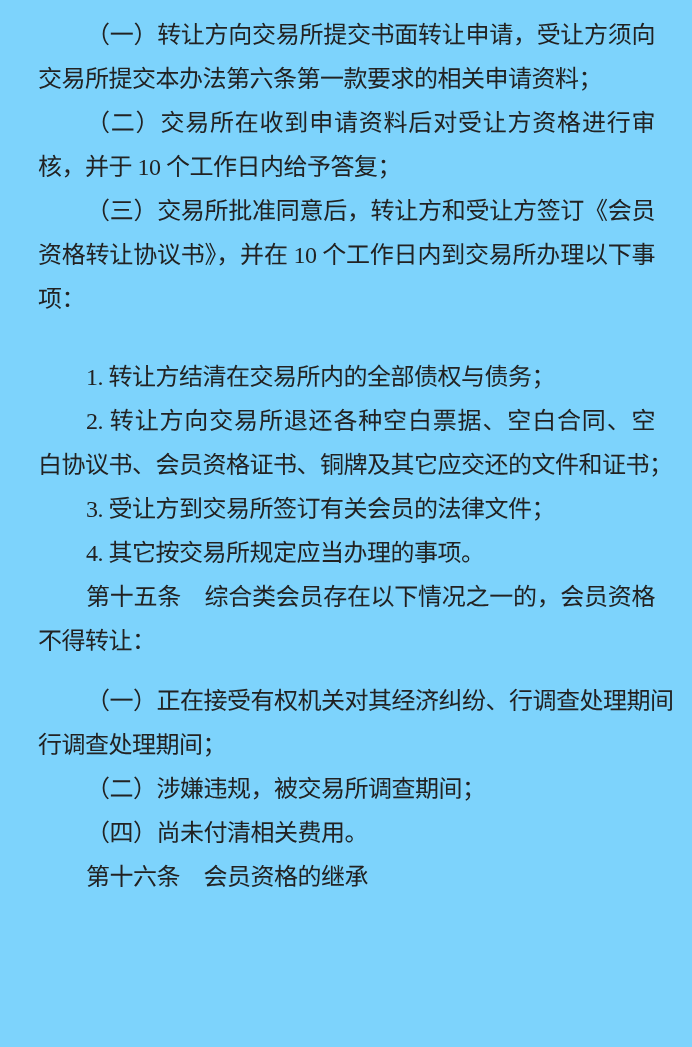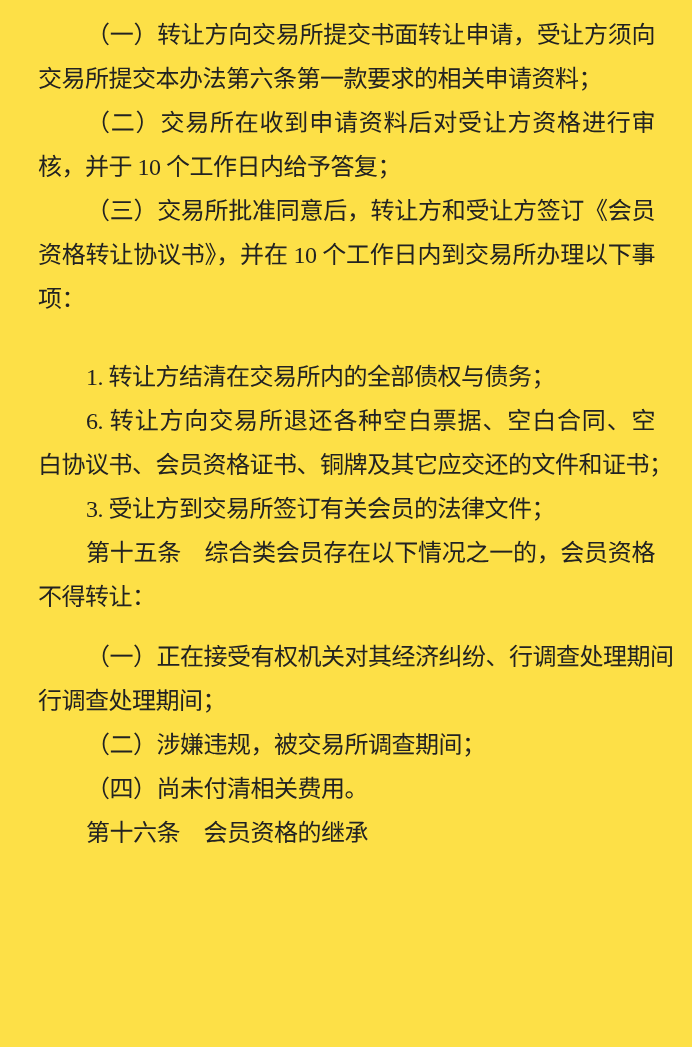--- a/index.html
+++ b/index.html
@@ -8,21 +8,21 @@
     height: 1047px;
     background: #ffffff;
     overflow: hidden;
     position: relative;
   }
   .page {
     position: absolute;
     inset: 0;
     box-sizing: border-box;
     padding: 13px 37px 0 38px;
-    background: #fde047;
+    background: #7dd3fc;
     font-family: "Liberation Serif", "DejaVu Serif", serif;
     font-size: 24px;
     color: #222222;
     letter-spacing: -0.5px;
   }
   .para { margin: 0; padding: 0; }
   .ln {
     margin: 0;
     padding: 0;
     line-height: 44px;
@@ -55,28 +55,31 @@
     <p class="ln ind fl">（三）交易所批准同意后，转让方和受让方签订《会员</p>
     <p class="ln fl">资格转让协议书》，并在 10 个工作日内到交易所办理以下事</p>
     <p class="ln">项：</p>
   </div>
 
   <div class="para sp1">
     <p class="ln ind">1. 转让方结清在交易所内的全部债权与债务；</p>
   </div>
 
   <div class="para">
-    <p class="ln ind fl">6. 转让方向交易所退还各种空白票据、空白合同、空</p>
+    <p class="ln ind fl">2. 转让方向交易所退还各种空白票据、空白合同、空</p>
     <p class="ln fl">白协议书、会员资格证书、铜牌及其它应交还的文件和证书；</p>
   </div>
 
   <div class="para">
     <p class="ln ind">3. 受让方到交易所签订有关会员的法律文件；</p>
   </div>
 
+  <div class="para">
+    <p class="ln ind">4. 其它按交易所规定应当办理的事项。</p>
+  </div>
 
   <div class="para">
     <p class="ln ind fl">第十五条　综合类会员存在以下情况之一的，会员资格</p>
     <p class="ln">不得转让：</p>
   </div>
 
   <div class="para sp2">
     <p class="ln ind fl">（一）正在接受有权机关对其经济纠纷、行调查处理期间</p>
     <p class="ln">行调查处理期间；</p>
   </div>

